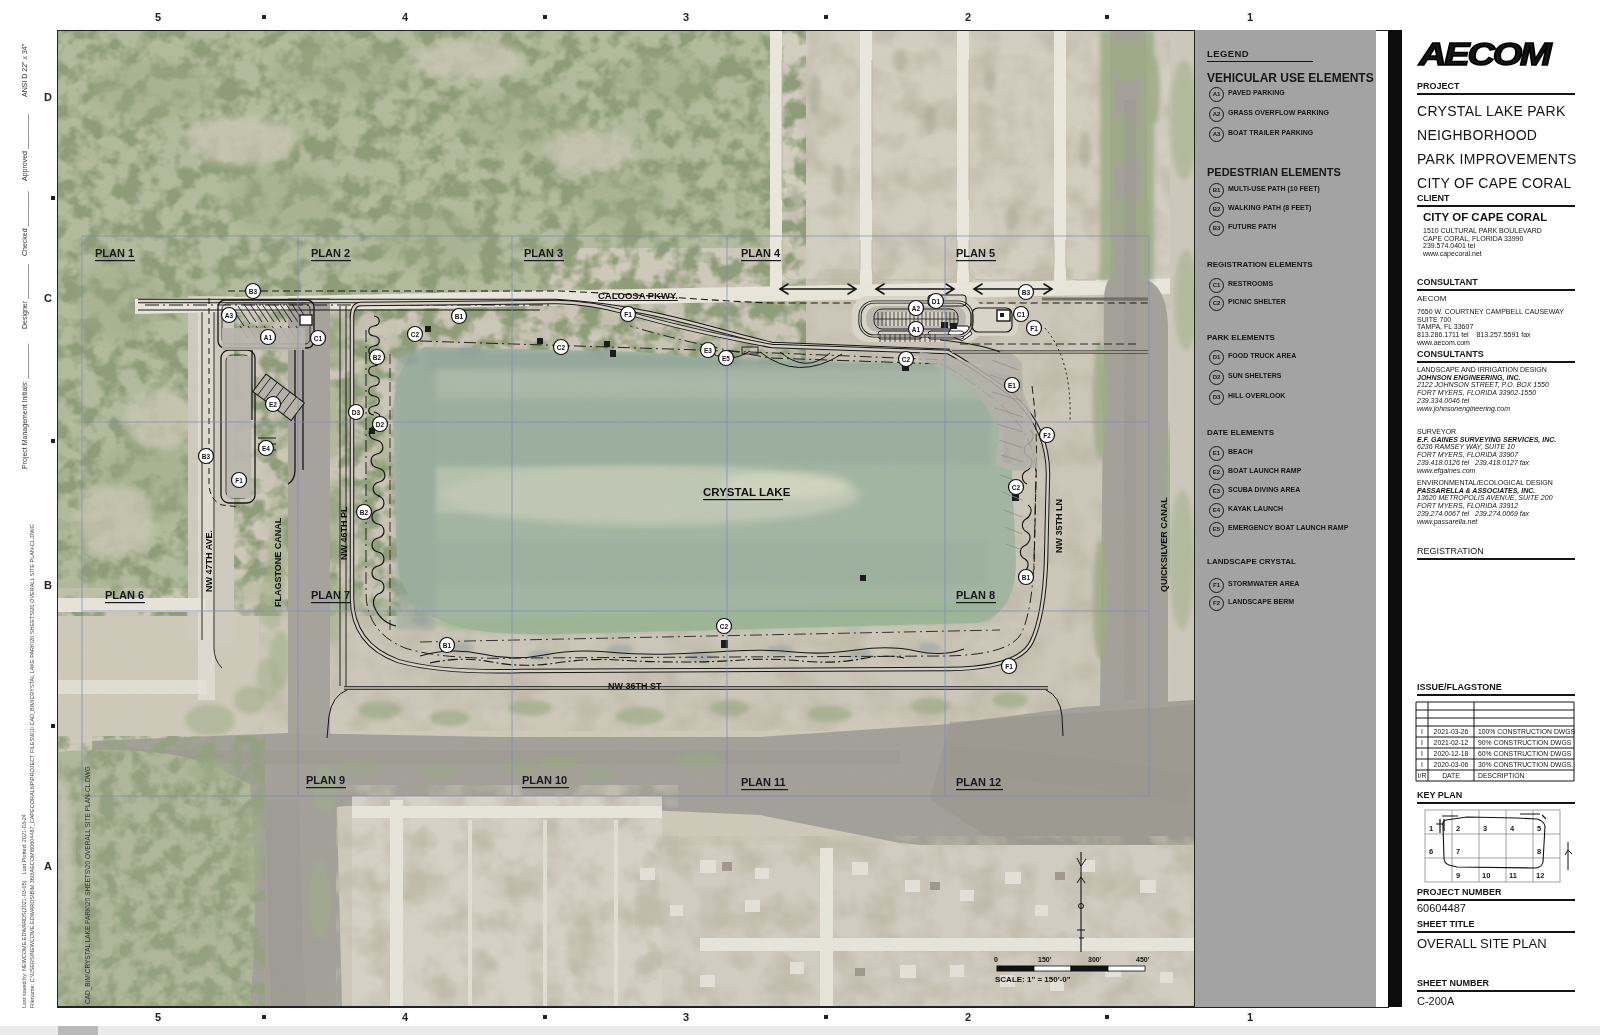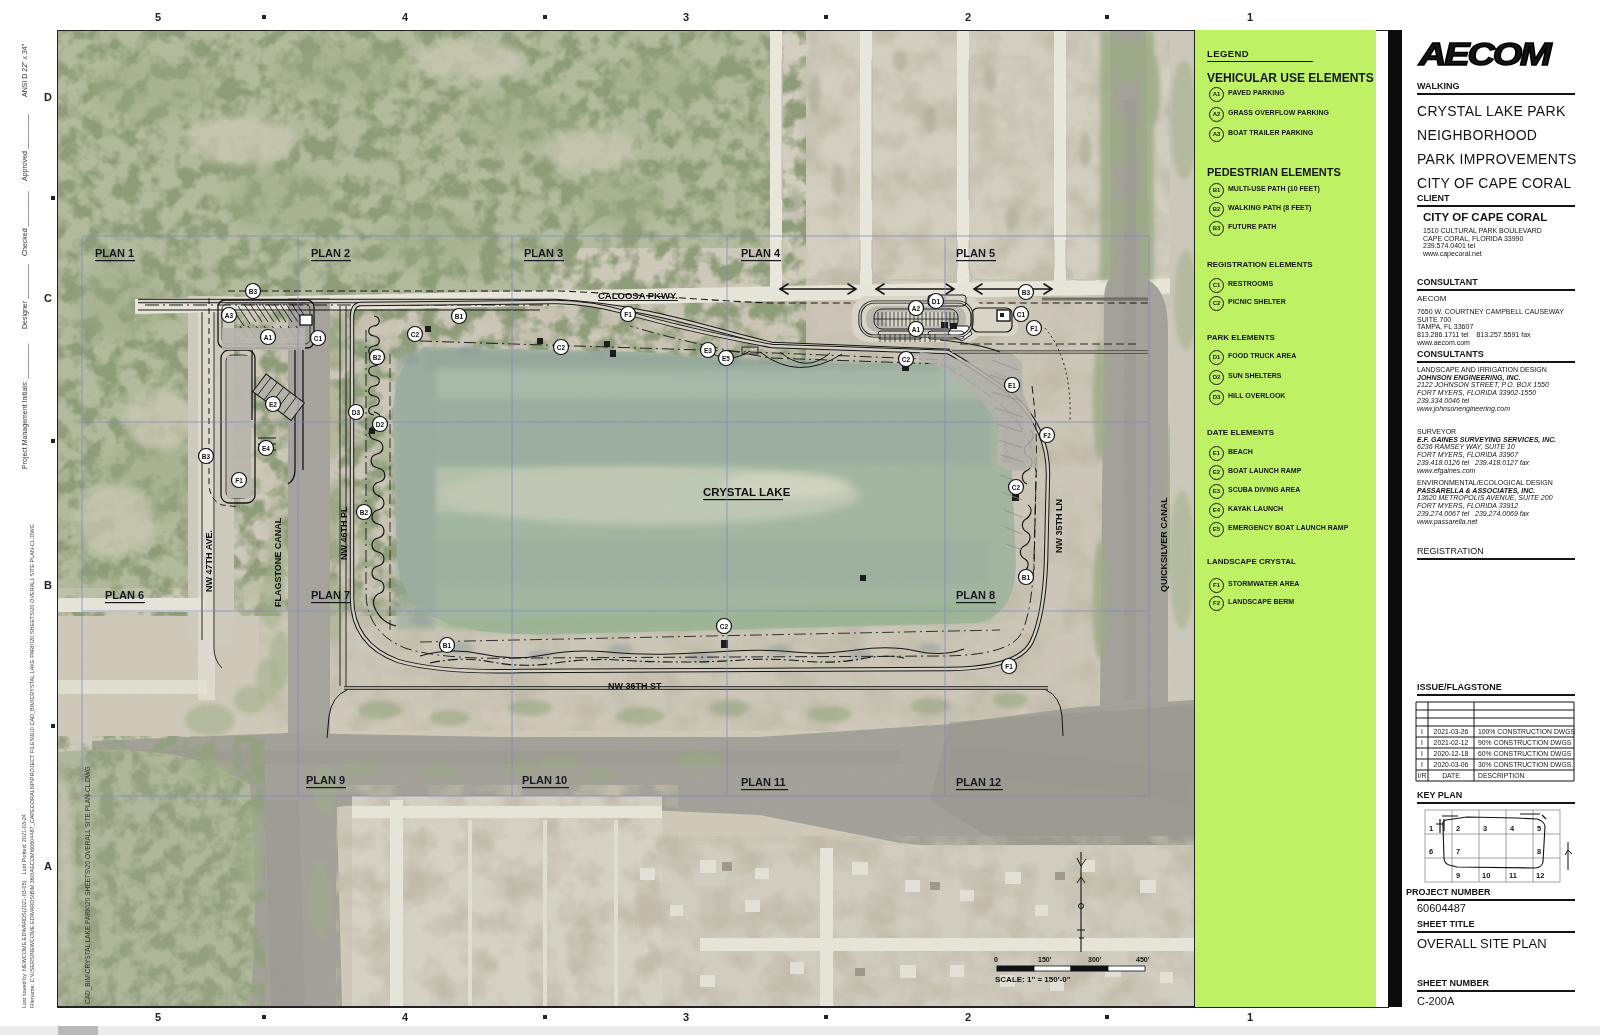--- a/index.html
+++ b/index.html
@@ -639,21 +639,21 @@
         <text x="447" y="647.5">B1</text>
         <text x="724" y="628.5">C2</text>
         <text x="1009" y="668.5">F1</text>
 </g>
 
 <rect x="57.5" y="30.5" width="1137" height="976" fill="none" stroke="#222" stroke-width="1"></rect>
 <rect x="1194" y="30" width="1" height="977" fill="#222"></rect>
 </svg>
 
 
-<div class="a" style="left:1195px;top:30px;width:181px;height:977px;background:#bef264;font-weight:bold;color:#161616">
+<div class="a" style="left:1195px;top:30px;width:181px;height:977px;background:#a3a3a3;font-weight:bold;color:#161616">
 
   <div class="a" style="left:12px;top:18px;font-size:9.5px;letter-spacing:0.4px">LEGEND</div>
   <div class="a" style="left:12px;top:31px;width:106px;height:1px;background:#161616"></div>
 
   <div class="a" style="left:12px;top:41px;font-size:12px">VEHICULAR USE ELEMENTS</div>
 
   <div class="a" style="left:12px;top:136px;font-size:11px">PEDESTRIAN ELEMENTS</div>
 
   <div class="a" style="left:12px;top:230px;font-size:8px">REGISTRATION ELEMENTS</div>
 
@@ -717,21 +717,21 @@
   <div class="c" style="top:565.5px">F2</div>
       <div class="t" style="top:568px">LANDSCAPE BERM</div>
 </div>
 
 <div class="a" style="left:1388px;top:30px;width:14px;height:977px;background:#0c0c0c"></div>
 
 <div class="a" style="left:1402px;top:30px;width:198px;height:977px;background:#fff;color:#141414">
 
   <div class="a" style="left:17px;top:6px;font-size:38px;font-weight:bold;font-style:italic;letter-spacing:-2.2px;transform:scaleY(0.84);transform-origin:left top;-webkit-text-stroke:1.8px #000">AECOM</div>
 
-  <div class="a" style="left:15px;top:51px;font-size:9px;font-weight:bold">WALKING</div>
+  <div class="a" style="left:15px;top:51px;font-size:9px;font-weight:bold">PROJECT</div>
   <div class="a" style="left:15px;top:63px;width:158px;height:1.5px;background:#141414"></div>
 
   <div class="a" style="left:15px;top:69px;font-size:14px;line-height:24px;white-space:nowrap;letter-spacing:0.3px">CRYSTAL LAKE PARK<br>NEIGHBORHOOD<br>PARK IMPROVEMENTS<br>CITY OF CAPE CORAL</div>
 
   <div class="a" style="left:15px;top:163px;font-size:9px;font-weight:bold">CLIENT</div>
   <div class="a" style="left:15px;top:175px;width:158px;height:1.5px;background:#141414"></div>
 
   <div class="a" style="left:21px;top:181px;font-size:11.5px;font-weight:bold">CITY OF CAPE CORAL</div>
 
   <div class="a" style="left:21px;top:197px;font-size:7px;line-height:7.7px">1510 CULTURAL PARK BOULEVARD<br>CAPE CORAL, FLORIDA 33990<br>239.574.0401 tel<br>www.capecoral.net</div>
@@ -808,21 +808,21 @@
           <text x="134" y="72">12</text>
     </g>
     <g stroke="#111" fill="none">
       <path d="M44,14 q-4,1 -3,6 l1,32 q0,5 5,7 l8,2 79,1 q6,-1 7,-6 l2,-36 q-1,-5 -8,-7 l-20,-1 -50,-1 z" stroke-width="1.1"></path>
       <path d="M40,10 h16 M38,13 v14 M42,13 v12 M34,18 h8" stroke-width="1.2"></path>
       <path d="M118,8 h20 M140,9 l4,4" stroke-width="1.2"></path>
       <path d="M166,36 v28 M166,44 l-3,5 M166,44 l4,4" stroke-width="1"></path>
     </g>
   </svg>
 
-  <div class="a" style="left:4px;top:857px;font-size:9px;font-weight:bold">PROJECT NUMBER</div>
+  <div class="a" style="left:15px;top:857px;font-size:9px;font-weight:bold">PROJECT NUMBER</div>
   <div class="a" style="left:15px;top:869px;width:158px;height:1.5px;background:#141414"></div>
 
   <div class="a" style="left:15px;top:872px;font-size:11px">60604487</div>
 
   <div class="a" style="left:15px;top:889px;font-size:9px;font-weight:bold">SHEET TITLE</div>
   <div class="a" style="left:15px;top:901px;width:158px;height:1.5px;background:#141414"></div>
 
   <div class="a" style="left:15px;top:906px;font-size:13px">OVERALL SITE PLAN</div>
 
   <div class="a" style="left:15px;top:948px;font-size:9px;font-weight:bold">SHEET NUMBER</div>

